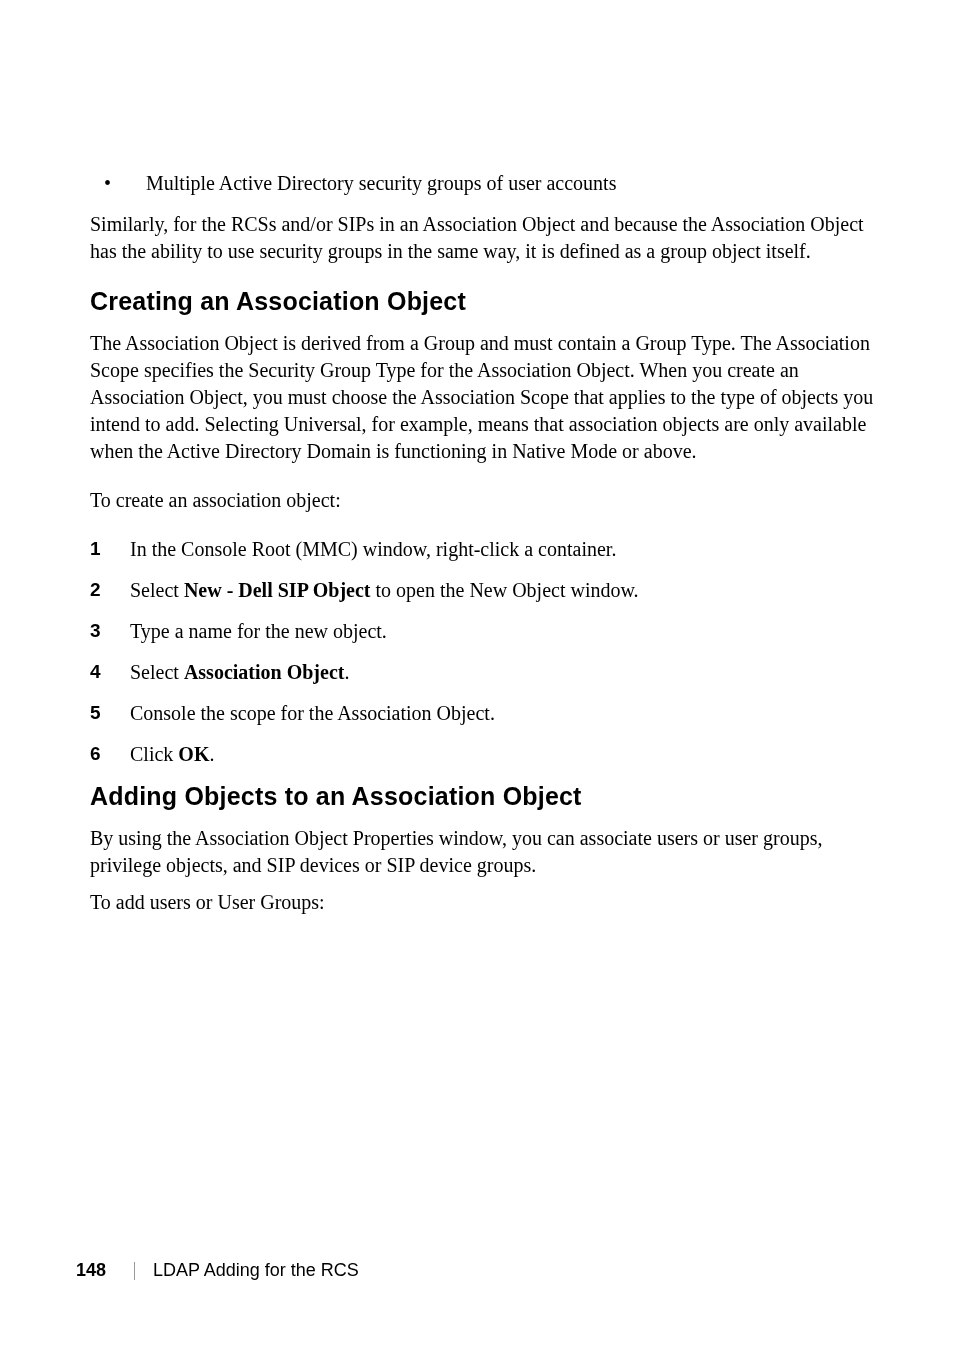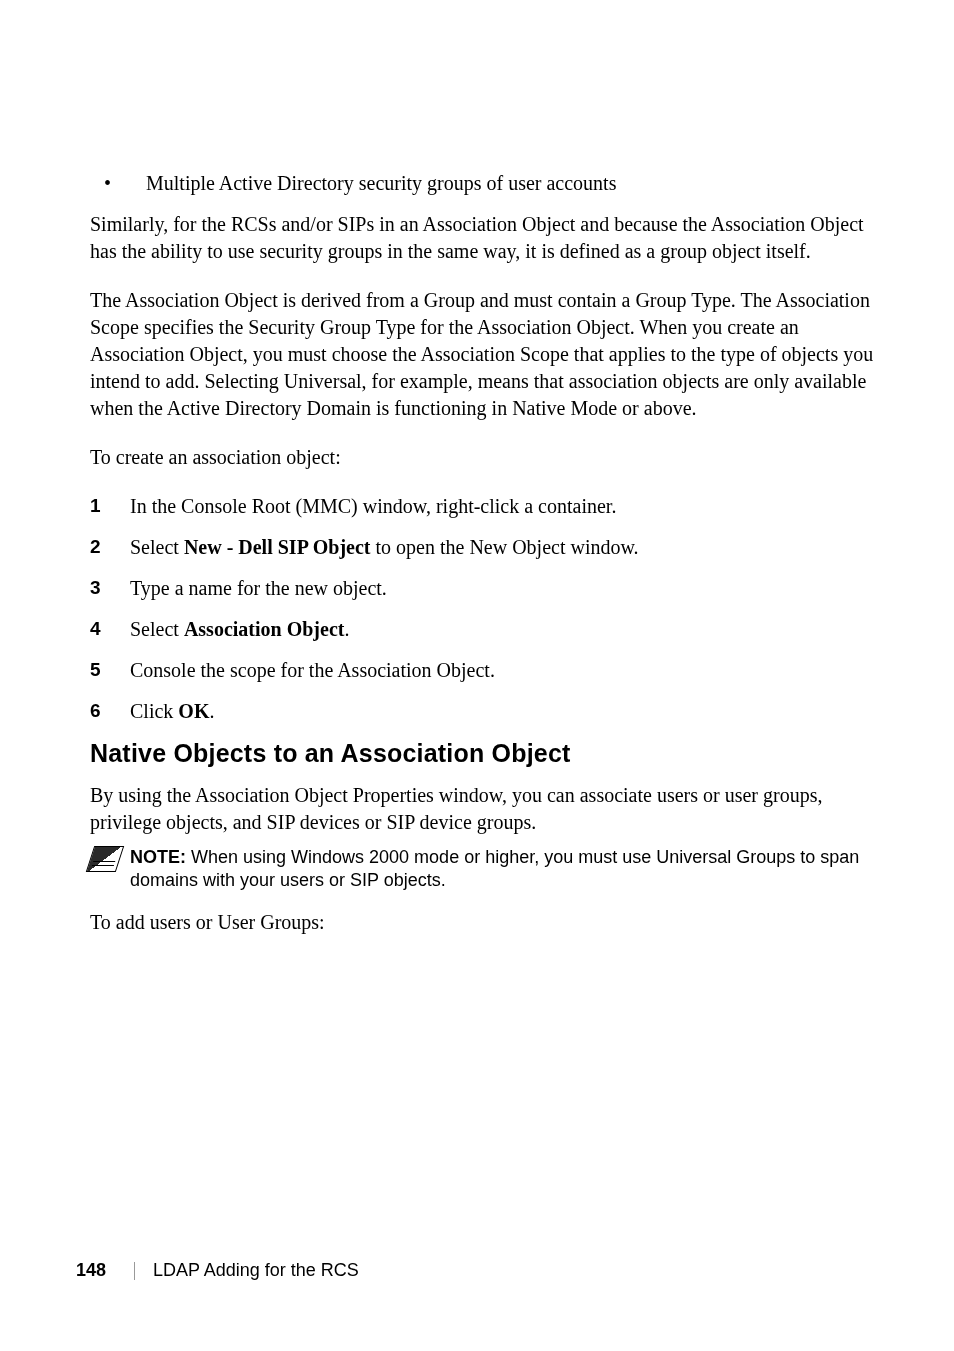--- a/index.html
+++ b/index.html
@@ -119,20 +119,21 @@
 
 <div class="page">
 
   <div class="bullet-item">
     <div class="bullet-dot">•</div>
     <div class="bullet-text">Multiple Active Directory security groups of user accounts</div>
   </div>
 
   <p class="paragraph">Similarly, for the RCSs and/or SIPs in an Association Object and because the Association Object has the ability to use security groups in the same way, it is defined as a group object itself.</p>
 
+  <h2 class="section-heading">Creating an Association Object</h2>
 
   <p class="paragraph">The Association Object is derived from a Group and must contain a Group Type. The Association Scope specifies the Security Group Type for the Association Object. When you create an Association Object, you must choose the Association Scope that applies to the type of objects you intend to add. Selecting Universal, for example, means that association objects are only available when the Active Directory Domain is functioning in Native Mode or above.</p>
 
   <p class="paragraph">To create an association object:</p>
 
   <div class="step-item">
     <div class="step-number">1</div>
     <div class="step-text"><span>In the Console Root (MMC) window, right-click a container.</span><span class="bold"></span><span></span></div>
   </div>
 
@@ -154,33 +155,24 @@
   <div class="step-item">
     <div class="step-number">5</div>
     <div class="step-text"><span>Console the scope for the Association Object.</span><span class="bold"></span><span></span></div>
   </div>
 
   <div class="step-item">
     <div class="step-number">6</div>
     <div class="step-text"><span>Click </span><span class="bold">OK</span><span>.</span></div>
   </div>
 
-  <h2 class="section-heading">Native Objects to an Association Object</h2>
+  <h2 class="section-heading">Adding Objects to an Association Object</h2>
 
   <p class="paragraph" style="margin-bottom:10px;">By using the Association Object Properties window, you can associate users or user groups, privilege objects, and SIP devices or SIP device groups.</p>
 
-  <div class="note-block">
-    <div class="note-icon">
-      <div class="note-icon-inner">
-        <div class="note-icon-line" style="top:14px;"></div>
-        <div class="note-icon-line" style="top:18px;"></div>
-      </div>
-    </div>
-    <div class="note-text"><span class="note-label">NOTE: </span><span>When using Windows 2000 mode or higher, you must use Universal Groups to span domains with your users or SIP objects.</span></div>
-  </div>
 
 
   <p class="paragraph">To add users or User Groups:</p>
 
   <div class="footer">
     <span class="page-num">148</span>
     <span class="footer-divider"></span>
     <span>LDAP Adding for the RCS</span>
   </div>
 

